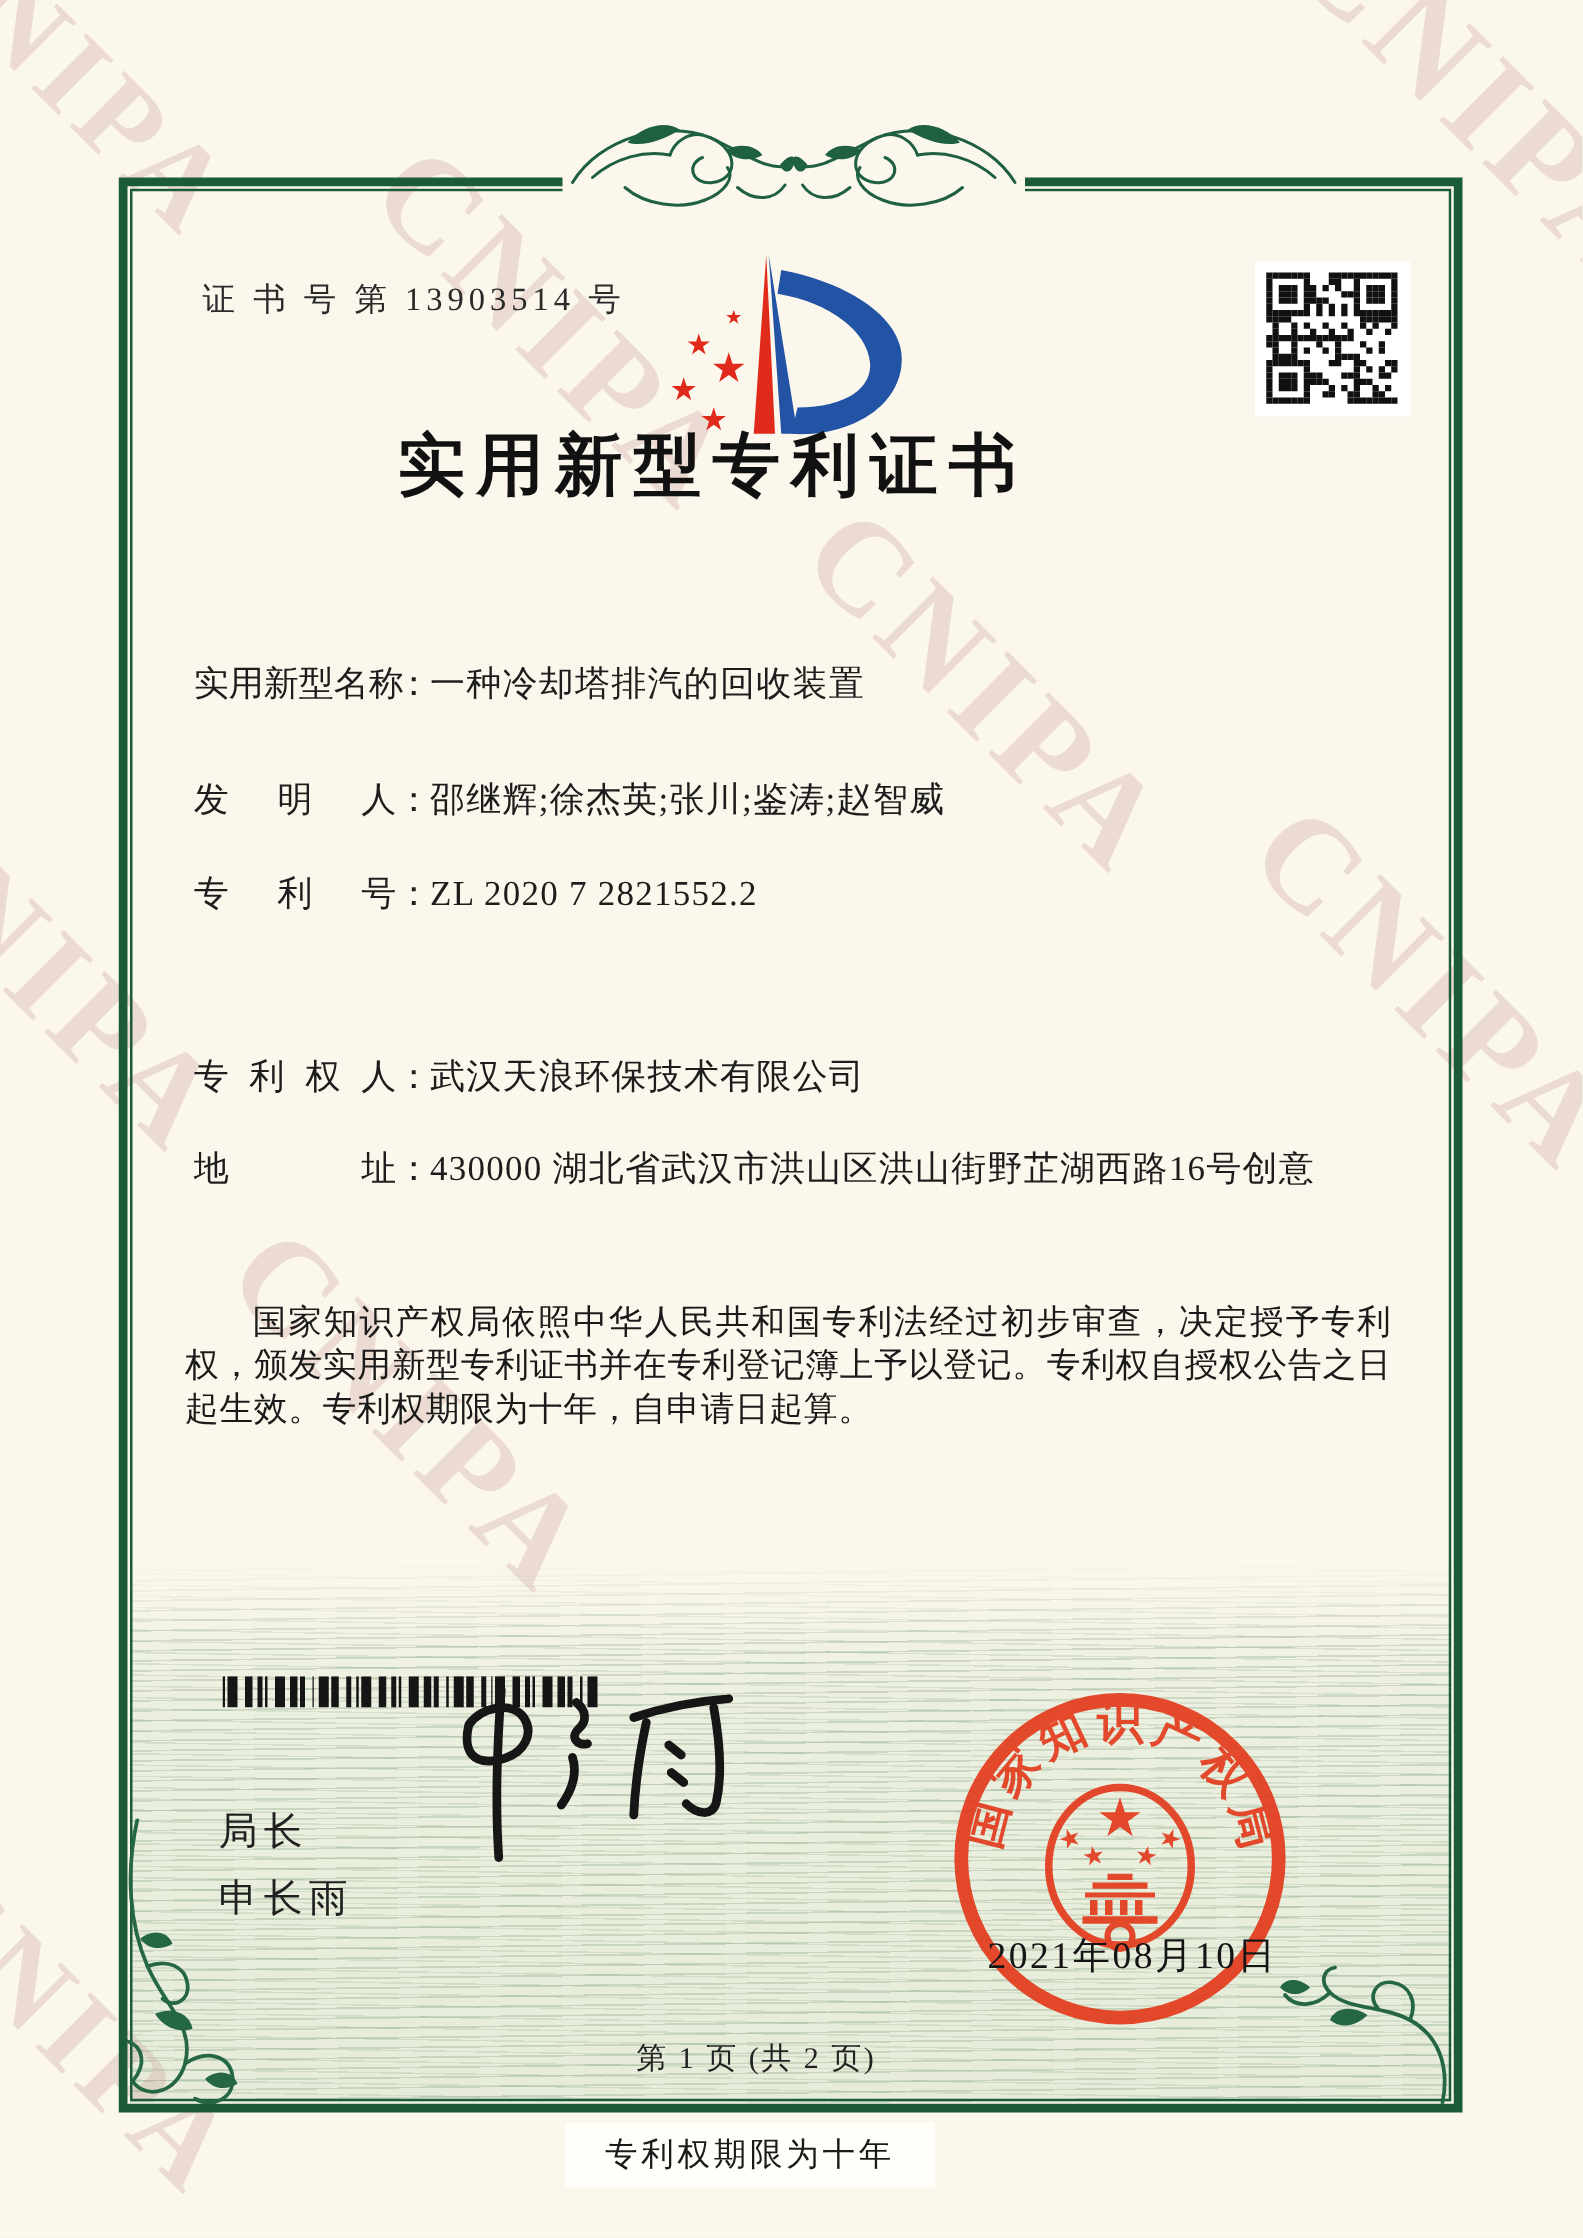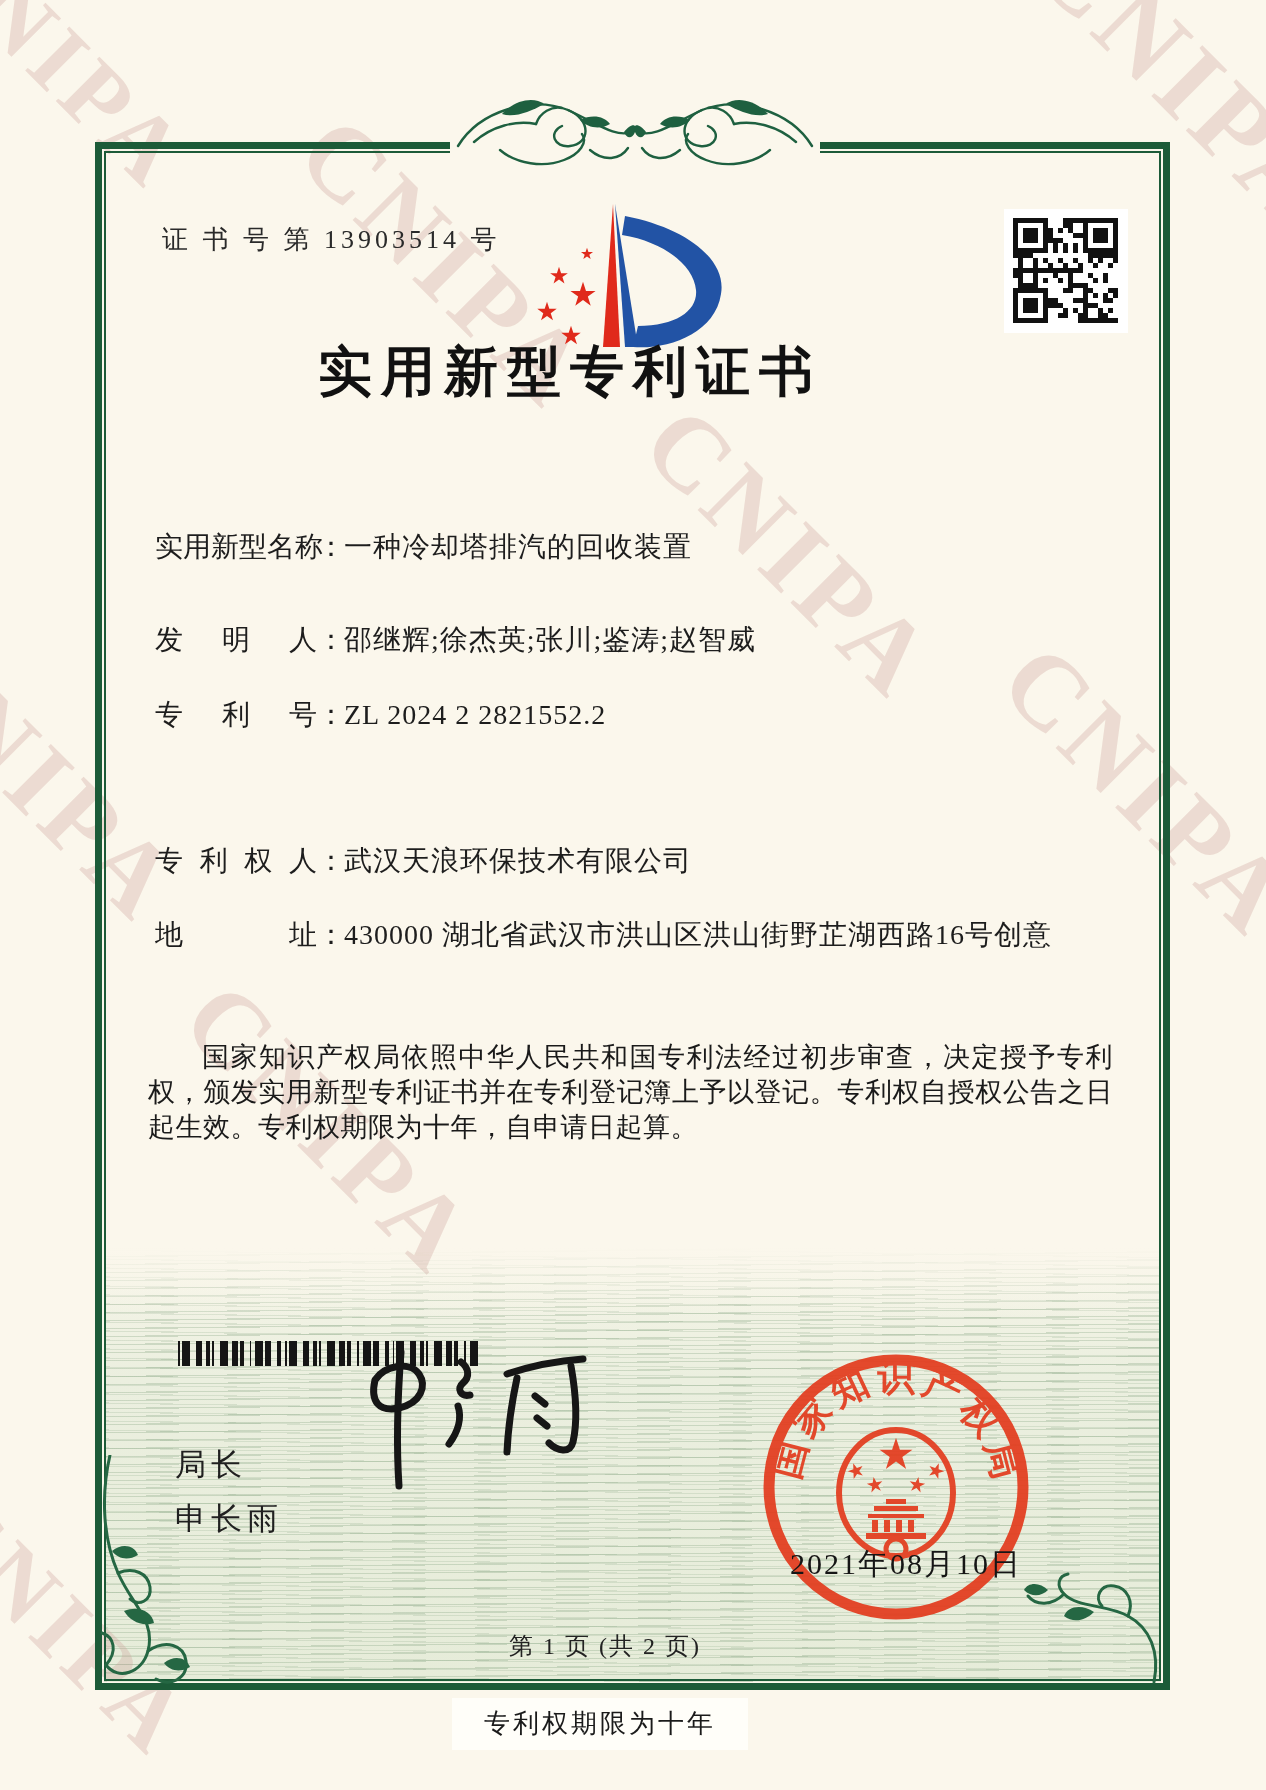--- a/index.html
+++ b/index.html
@@ -386,21 +386,21 @@
 
   <div class="title">实用新型专利证书</div>
 
   <div class="frow" style="top:528px;">
     <span class="flabel">实用新型名称</span><span class="fcolon">：</span><span class="fvalue">一种冷却塔排汽的回收装置</span>
   </div>
   <div class="frow" style="top:621px;">
     <span class="flabel">发明人</span><span class="fcolon">：</span><span class="fvalue">邵继辉;徐杰英;张川;鉴涛;赵智威</span>
   </div>
   <div class="frow" style="top:696px;">
-    <span class="flabel">专利号</span><span class="fcolon">：</span><span class="fvalue">ZL 2024 2 2821552.2</span>
+    <span class="flabel">专利号</span><span class="fcolon">：</span><span class="fvalue">ZL 2020 7 2821552.2</span>
   </div>
   <div class="frow" style="top:842px;">
     <span class="flabel">专利权人</span><span class="fcolon">：</span><span class="fvalue">武汉天浪环保技术有限公司</span>
   </div>
   <div class="frow" style="top:916px;">
     <span class="flabel">地址</span><span class="fcolon">：</span><span class="fvalue">430000  湖北省武汉市洪山区洪山街野芷湖西路16号创意</span>
   </div>
 
   <div class="para" style="top:1040px;">国家知识产权局依照中华人民共和国专利法经过初步审查，决定授予专利权，颁发实用新型专利证书并在专利登记簿上予以登记。专利权自授权公告之日起生效。专利权期限为十年，自申请日起算。</div>
 

